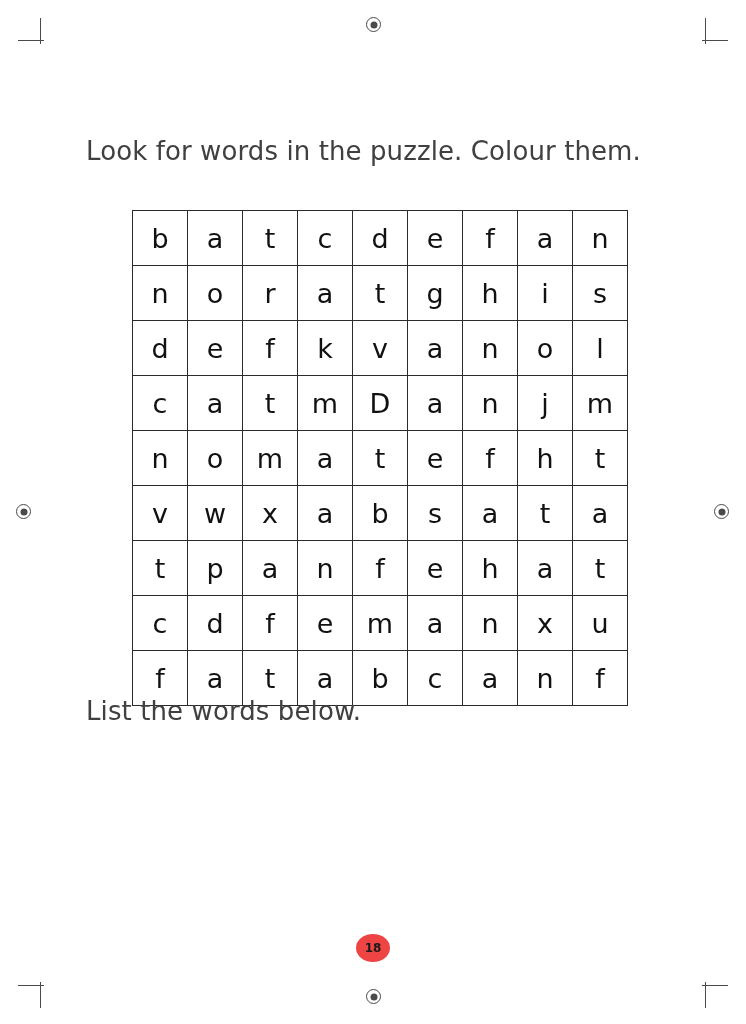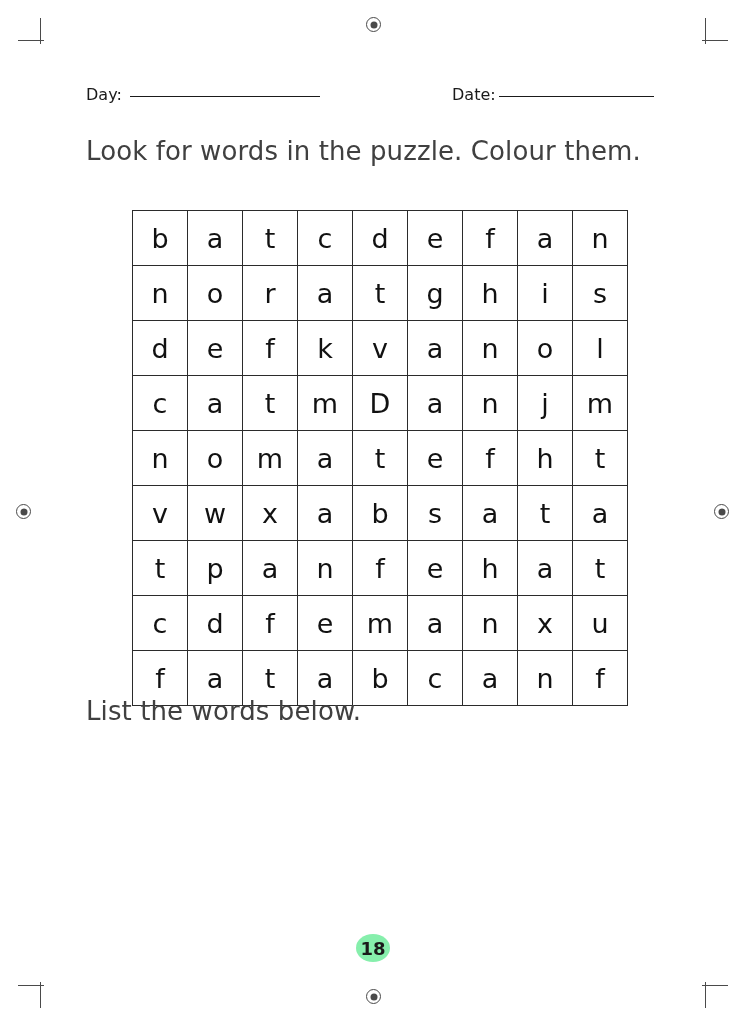--- a/index.html
+++ b/index.html
@@ -108,23 +108,23 @@
   }
 
   
   .page-badge {
     position: absolute;
     left: 356px;
     top: 934px;
     width: 34px;
     height: 28px;
     border-radius: 50%;
-    background: #86efac;
+    background: #ef4444;
     color: #1a1a1a;
-    font-size: 18px;
+    font-size: 12px;
     font-weight: bold;
     display: flex;
     align-items: center;
     justify-content: center;
   }
 </style>
 </head>
 <body>
 
 <div class="crop" style="left:18px; top:18px;">
@@ -143,26 +143,20 @@
   <span class="h" style="left:0; top:3px;"></span>
   <span class="v" style="left:3px; top:0;"></span>
 </div>
 
 <div class="reg" style="left:366px; top:17px;"></div>
 <div class="reg" style="left:366px; top:989px;"></div>
 <div class="reg" style="left:16px; top:504px;"></div>
 <div class="reg" style="left:714px; top:504px;"></div>
 
 <div class="meta-row">
-  <div class="day-block">
-    <span class="meta-label">Day:</span><span class="rule day-rule"></span>
-  </div>
-  <div class="date-block">
-    <span class="meta-label">Date:</span><span class="rule date-rule"></span>
-  </div>
 </div>
 
 <div class="instruction" id="instruction-top">Look for words in the puzzle. Colour them.</div>
 
 <div class="grid-wrap">
   <table class="puzzle">
     <tbody>
       <tr>
         <td>b</td>
         <td>a</td>

